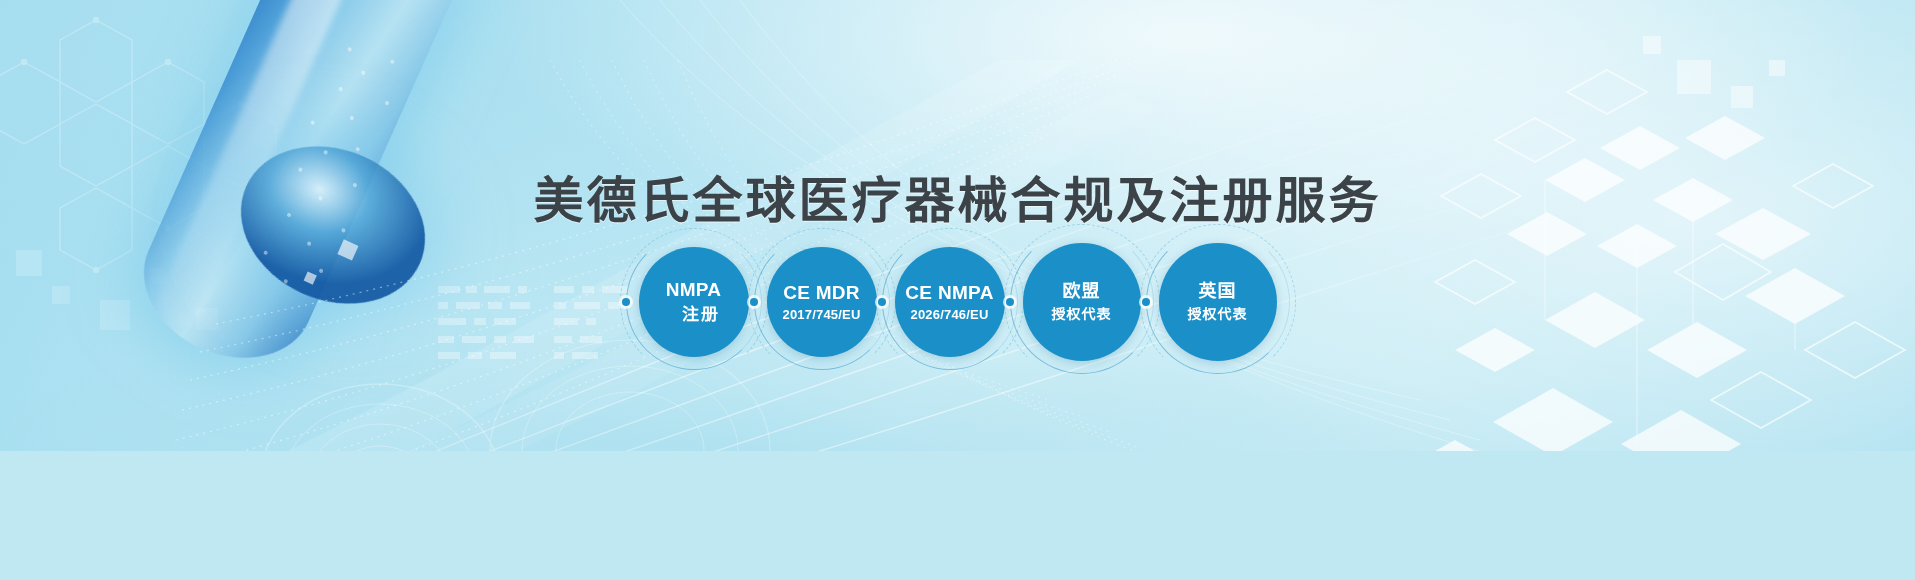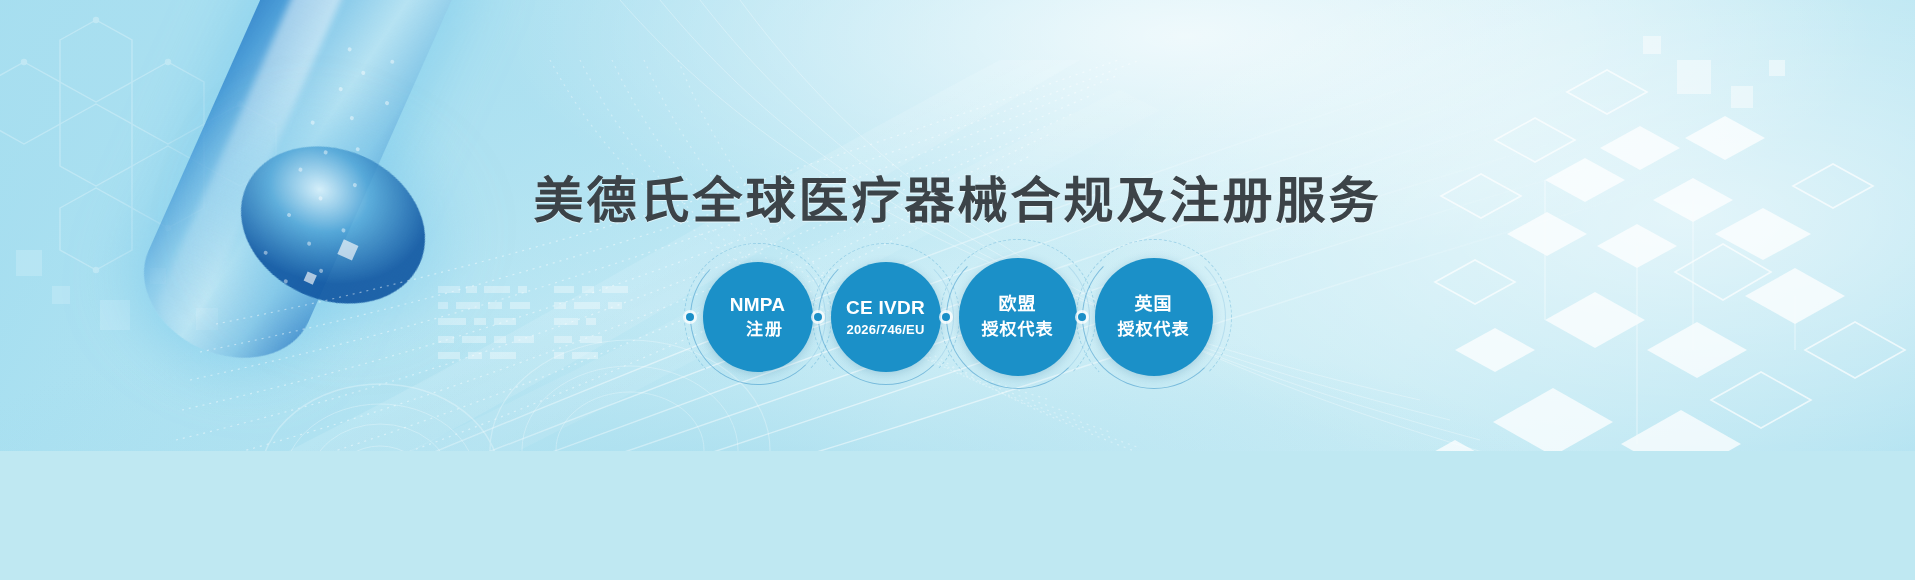--- a/index.html
+++ b/index.html
@@ -89,21 +89,21 @@
     font-weight:700;
     font-size:50px;
     letter-spacing:3px;
     color:#3c4348;
     text-shadow:0 1px 0 rgba(255,255,255,.55);
     white-space:nowrap;
   }
 
   
   .badges{
-    position:absolute;left:0;right:0;top:258px;
+    position:absolute;left:0;right:0;top:243px;
     display:flex;justify-content:center;align-items:center;
     gap:18px;
   }
   .badge{
     position:relative;
     width:110px;height:110px;
     flex:0 0 auto;
     display:flex;flex-direction:column;align-items:center;justify-content:center;
     border-radius:50%;
     background:#1b90c8;
@@ -135,21 +135,21 @@
     background:#1b8fc7;box-shadow:0 0 0 3px rgba(255,255,255,.75);
     pointer-events:none;
   }
   .badge-line1{
     font-size:19px;font-weight:700;letter-spacing:.3px;white-space:nowrap;
   }
   .badge-line2{
     font-size:13px;font-weight:700;letter-spacing:.2px;white-space:nowrap;margin-top:3px;
   }
   .badge.cn .badge-line1{font-size:18px;letter-spacing:1px;font-family:Liberation Serif, serif;}
-  .badge.cn .badge-line2{font-size:17px;letter-spacing:1px;margin-top:4px;}
+  .badge.cn .badge-line2{font-size:14px;letter-spacing:1px;margin-top:4px;}
   .badge.nmpa .badge-line2{font-size:17px;letter-spacing:2px;margin-top:4px;margin-left:15px;}
 </style>
 </head>
 <body>
 
 <div class="banner">
 
   
   <div class="layer glow-top"></div>
   <div class="layer glow-right"></div>
@@ -366,26 +366,33 @@
   <div class="badges">
 
     <div class="badge nmpa">
       <span class="orbit"></span>
       <span class="orbit2"></span>
       <span class="node"></span>
       <span class="badge-line1">NMPA</span>
       <span class="badge-line2">注册</span>
     </div>
 
-
     <div class="badge">
       <span class="orbit"></span>
       <span class="orbit2"></span>
       <span class="node"></span>
-      <span class="badge-line1">CE IVDR</span>
+      <span class="badge-line1">CE MDR</span>
+      <span class="badge-line2">2017/745/EU</span>
+    </div>
+
+    <div class="badge">
+      <span class="orbit"></span>
+      <span class="orbit2"></span>
+      <span class="node"></span>
+      <span class="badge-line1">CE NMPA</span>
       <span class="badge-line2">2026/746/EU</span>
     </div>
 
     <div class="badge cn wide">
       <span class="orbit"></span>
       <span class="orbit2"></span>
       <span class="node"></span>
       <span class="badge-line1">欧盟</span>
       <span class="badge-line2">授权代表</span>
     </div>

